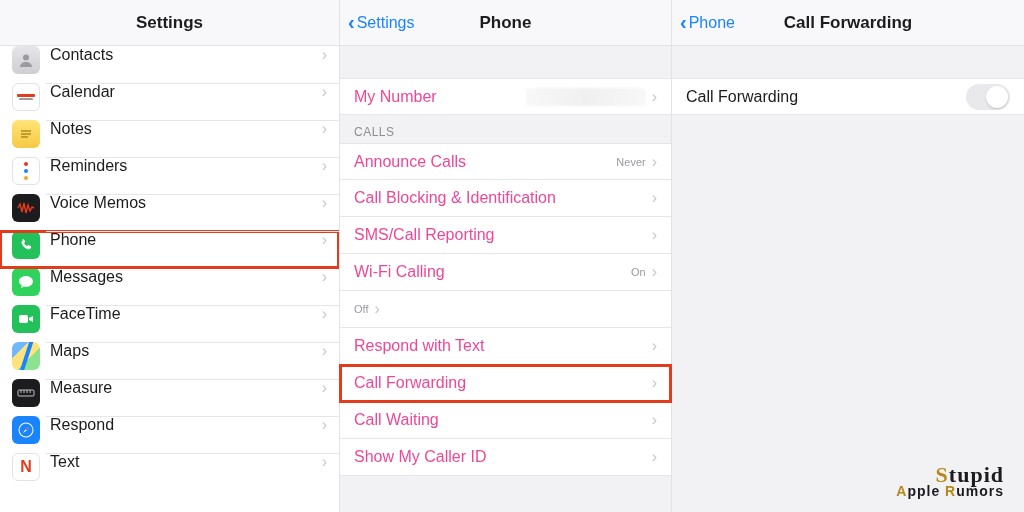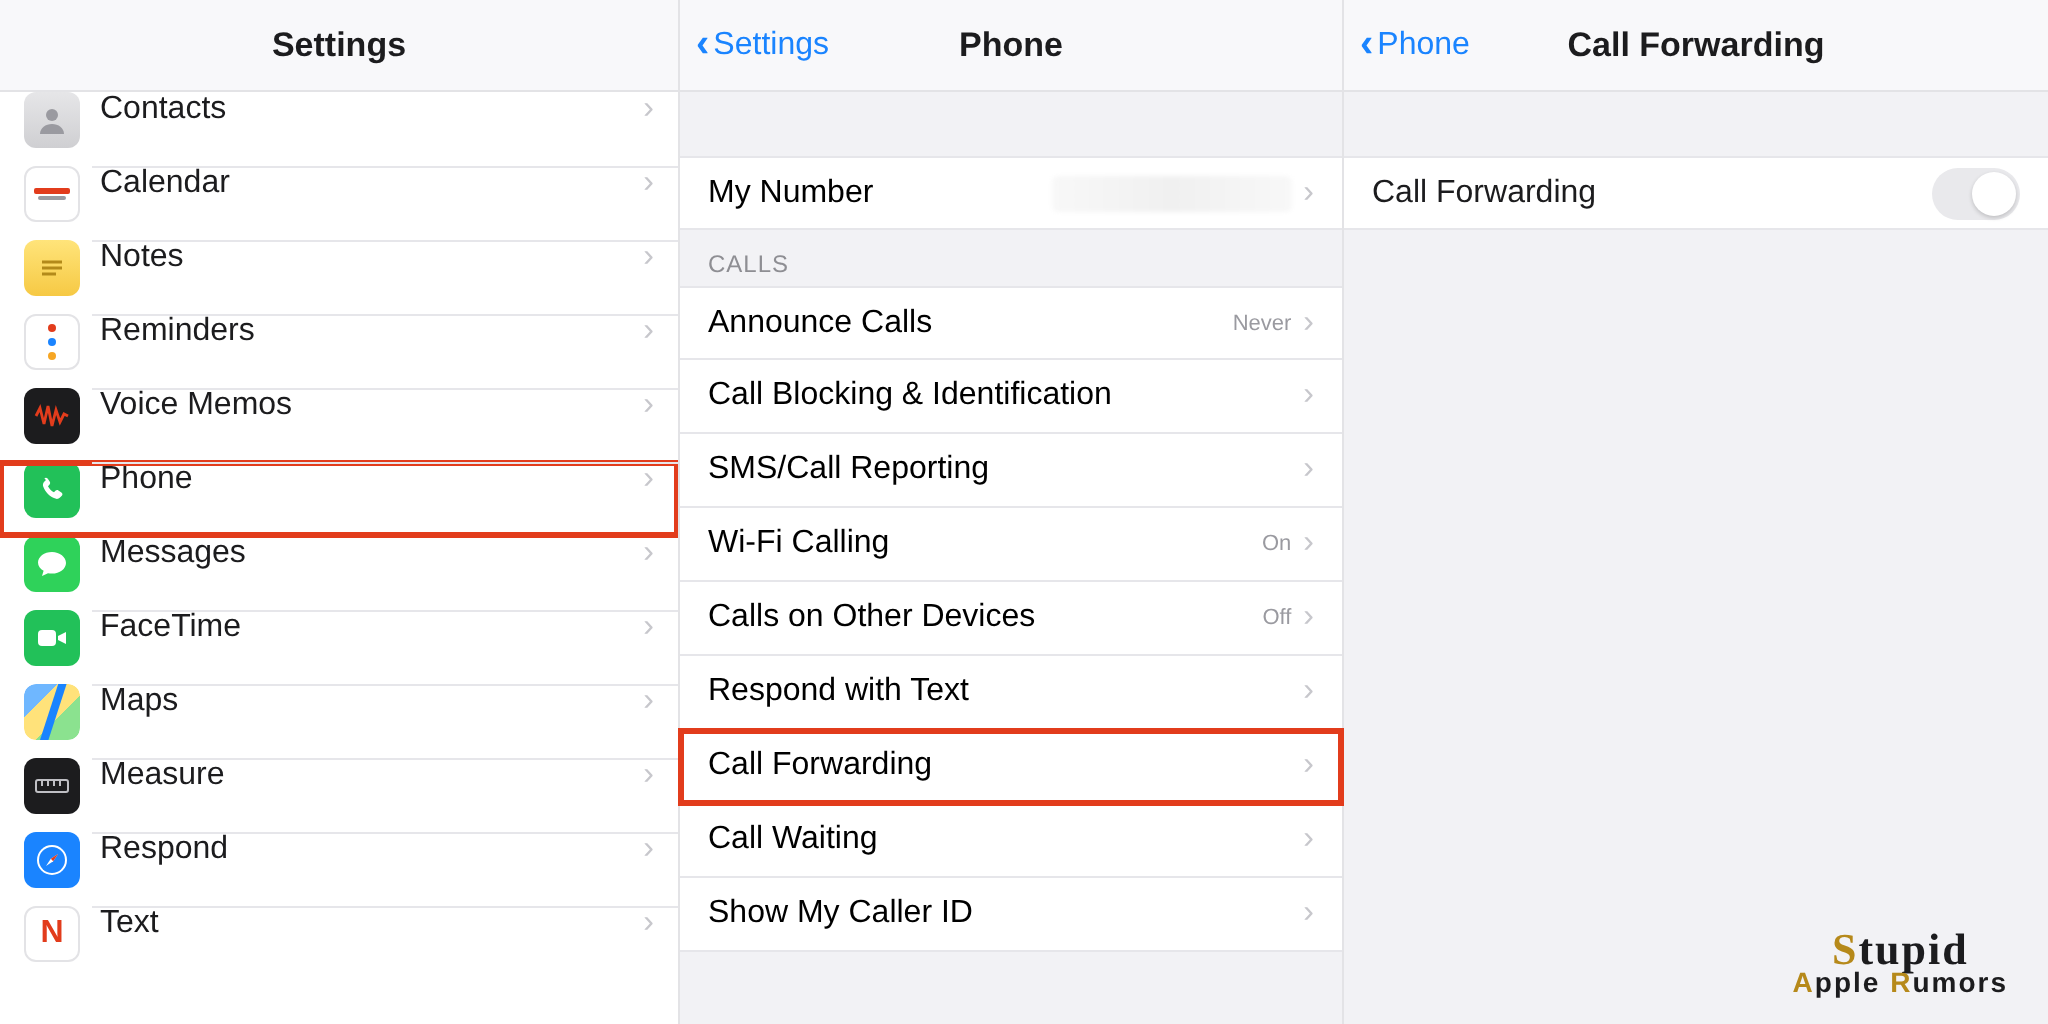--- a/index.html
+++ b/index.html
@@ -21,41 +21,41 @@
   
   .col-phone { width: 332px; background: #f2f2f5; border-right: 1px solid #e3e3e6; display: flex; flex-direction: column; }
   .p-header { height: 46px; display: flex; align-items: center; background: #f8f8fa; border-bottom: 1px solid #e3e3e6; position: relative; }
   .p-back { display: flex; align-items: center; color: #1a84ff; font-size: 16px; padding-left: 8px; cursor: pointer; }
   .p-back .bk { font-size: 20px; font-weight: 600; margin-right: 2px; }
   .p-title { position: absolute; left: 0; right: 0; text-align: center; font-weight: 700; font-size: 17px; color: #1c1c1e; pointer-events: none; }
   .p-body { flex: 1; }
   .p-gap { height: 32px; }
   .p-row { display: flex; align-items: center; height: 37px; padding: 0 14px; background: #fff; border-top: 1px solid #e6e6ea; border-bottom: 1px solid #e6e6ea; }
   .p-row + .p-row { border-top: none; }
-  .p-row .pl { flex: 1; font-size: 16px; color: #000000; }
+  .p-row .pl { flex: 1; font-size: 16px; color: #ec4899; }
   .p-row .pv { font-size: 11px; color: #9a9aa0; margin-right: 6px; }
   .p-row .pc { color: #c7c7cc; font-size: 16px; }
   .p-group-label { height: 28px; display: flex; align-items: flex-end; padding: 0 14px 4px 14px; font-size: 12px; color: #8e8e93; letter-spacing: 0.5px; }
   .p-row.hilite { outline: 3px solid #e23c1c; outline-offset: -2px; z-index: 2; position: relative; }
   .mynum-blur { width: 120px; height: 18px; background: linear-gradient(90deg,#f8f8f8,#f0f0f0,#f8f8f8); border-radius: 3px; margin-right: 6px; filter: blur(1px); }
 
   
   .col-fwd { width: 352px; background: #f2f2f5; display: flex; flex-direction: column; position: relative; }
   .f-header { height: 46px; display: flex; align-items: center; background: #f8f8fa; border-bottom: 1px solid #e3e3e6; position: relative; }
   .f-back { display: flex; align-items: center; color: #1a84ff; font-size: 16px; padding-left: 8px; cursor: pointer; }
   .f-title { position: absolute; left: 0; right: 0; text-align: center; font-weight: 700; font-size: 17px; color: #1c1c1e; pointer-events: none; }
   .f-body { flex: 1; }
   .f-gap { height: 32px; }
   .f-row { display: flex; align-items: center; height: 37px; padding: 0 14px; background: #fff; border-top: 1px solid #e6e6ea; border-bottom: 1px solid #e6e6ea; }
   .f-row .fl { flex: 1; font-size: 16px; color: #1c1c1e; }
   .switch { width: 44px; height: 26px; background: #e9e9ec; border-radius: 13px; position: relative; }
   .switch .knob { width: 22px; height: 22px; background: #fff; border-radius: 50%; position: absolute; top: 2px; right: 2px; box-shadow: 0 1px 2px rgba(0,0,0,0.18); }
 
   
-  .wm { position: absolute; right: 20px; bottom: 14px; text-align: center; line-height: 1; }
+  .wm { position: absolute; right: 20px; bottom: 14px; text-align: right; line-height: 1; }
   .wm .l1 { font-family: Georgia, serif; font-weight: 800; font-size: 22px; letter-spacing: 1px; }
   .wm .l2 { font-family: Liberation Sans, sans-serif; font-weight: 800; font-size: 14px; letter-spacing: 1px; margin-top: -2px; }
   .wm .gold { color: #b6891a; }
   .wm .blk { color: #1c1c1e; }
 
   
   .bg-contacts { background: linear-gradient(#e6e6e8,#cfcfd2); color:#a4a4aa; }
   .bg-calendar { background: #fff; border:1px solid #e3e3e6; }
   .bg-notes { background: linear-gradient(#ffe47a,#f6c944); }
   .bg-reminders { background: #fff; border:1px solid #e3e3e6; }
@@ -243,21 +243,20 @@
       <div class="p-row">
         <span class="pl">SMS/Call Reporting</span>
         <span class="pc">›</span>
       </div>
       <div class="p-row">
         <span class="pl">Wi-Fi Calling</span>
         <span class="pv">On</span>
         <span class="pc">›</span>
       </div>
       <div class="p-row">
-        <span class="pl">Calls on Other Devices</span>
         <span class="pv">Off</span>
         <span class="pc">›</span>
       </div>
       <div class="p-row">
         <span class="pl">Respond with Text</span>
         <span class="pc">›</span>
       </div>
       <div class="p-row hilite">
         <span class="pl">Call Forwarding</span>
         <span class="pc">›</span>

